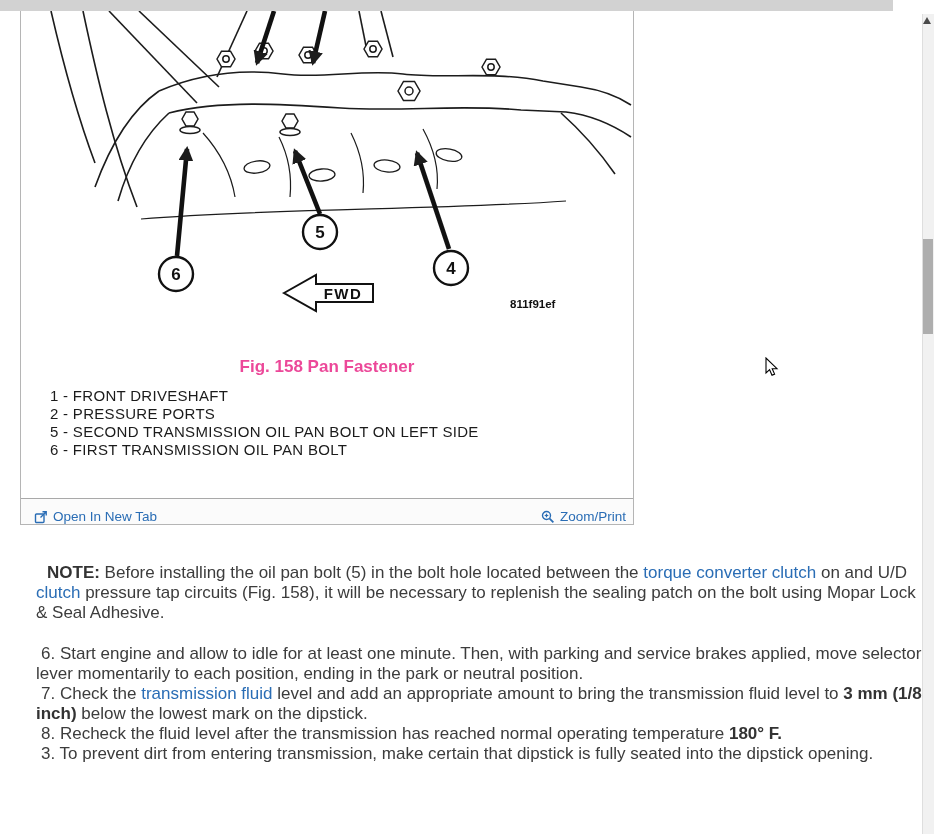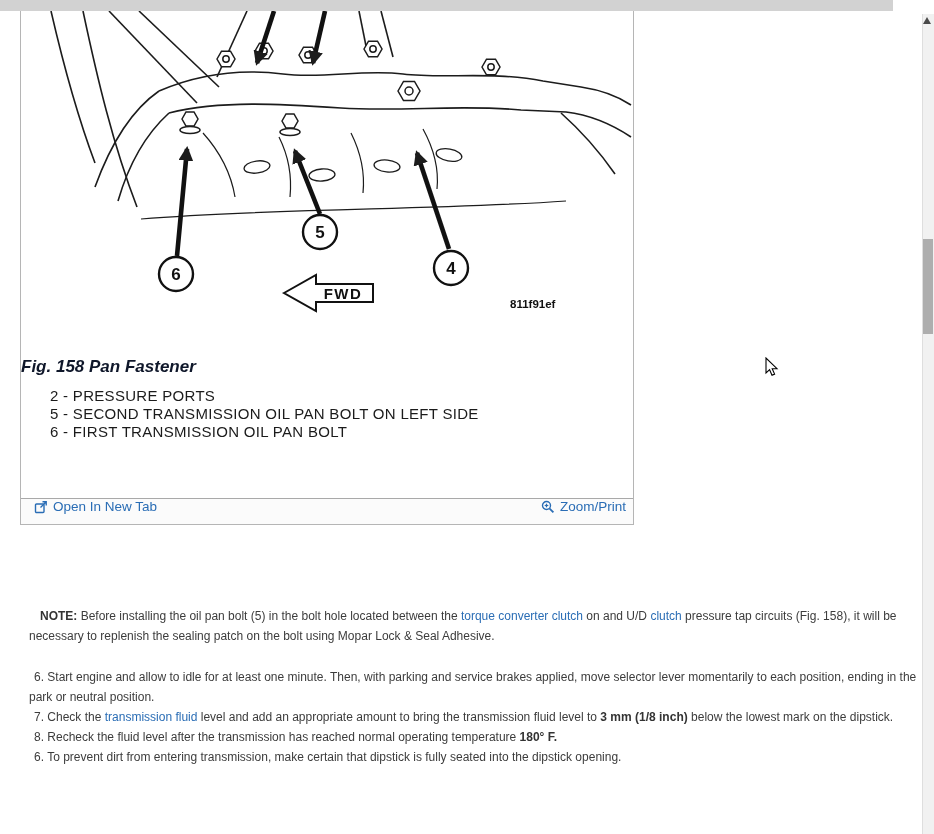--- a/index.html
+++ b/index.html
@@ -4,34 +4,34 @@
 <style>
   * { margin:0; padding:0; box-sizing:border-box; }
   html,body { width:934px; height:834px; background:#ffffff; overflow:hidden; position:relative;
               font-family:"Liberation Sans", sans-serif; }
 
   .topbar { position:absolute; top:0; left:0; width:893px; height:11px; background:#d2d2d2; }
 
   .figure-panel { position:absolute; left:20px; top:11px; width:614px; height:514px;
                   border:1px solid #b5b5b5; border-top:none; background:#fff; }
   .diagram { display:block; width:612px; height:344px; }
-  .caption { font-size:17px; font-weight:bold; font-style:italic;
-             color:#0f172a; margin:2px 0 10px 0; }
+  .caption { text-align:center; font-size:17px; font-weight:bold; 
+             color:#ec4899; margin:2px 0 10px 0; }
   .legend { padding-left:29px; }
   .legend-item { font-size:15px; line-height:18px; color:#1b1b1b; letter-spacing:0.3px; white-space:nowrap; }
 
   .panel-footer { position:absolute; left:0; right:0; bottom:0; height:26px;
                   border-top:1px solid #a9a9a9; background:#fbfbfb;
-                  display:flex; align-items:flex-start; justify-content:space-between;
+                  display:flex; align-items:flex-end; justify-content:space-between;
                   padding:0 7px 0 13px; }
   .footer-link { color:#2a6db5; font-size:13.5px; text-decoration:none;
                  display:flex; align-items:center; gap:5px; }
 
-  .content { position:absolute; top:563px; left:29px; width:892px;
-             font-size:12px; line-height:20px; color:#3c3c3c;margin-top:43px; }
+  .content { position:absolute; top:563px; left:36px; width:892px;
+             font-size:17px; line-height:20px; color:#3c3c3c; }
   .note-para { text-indent:11px; margin-bottom:21px; }
   .step { text-indent:5px; }
   .content a { color:#2a6db5; text-decoration:none; }
   .content .bold { font-weight:bold; color:#333; }
 
   .scroll-track { position:absolute; right:0; top:14px; width:12px; height:820px;
                   background:#f1f1f1; border-left:1px solid #dedede; }
   .scroll-thumb { position:absolute; right:1px; top:239px; width:10px; height:95px;
                   background:#aeaeae; }
   .scroll-arrow { position:absolute; right:3px; top:3px; width:0; height:0;
@@ -125,20 +125,21 @@
 
     <polygon points="263,282 295,264 295,273 352,273 352,291 295,291 295,300" fill="#ffffff" stroke="#111111" stroke-width="2"></polygon>
     <text x="322" y="288" font-family="Liberation Sans, sans-serif" font-weight="bold" font-size="15" letter-spacing="1.5" fill="#111" text-anchor="middle">FWD</text>
 
     <text x="489" y="297" font-family="Liberation Sans, sans-serif" font-weight="bold" font-size="11.5" fill="#111">811f91ef</text>
   </svg>
 
   <div class="caption">Fig. 158 Pan Fastener</div>
 
   <div class="legend">
+    <div class="legend-item">1 - FRONT DRIVESHAFT</div>
     <div class="legend-item">2 - PRESSURE PORTS</div>
     <div class="legend-item">5 - SECOND TRANSMISSION OIL PAN BOLT ON LEFT SIDE</div>
     <div class="legend-item">6 - FIRST TRANSMISSION OIL PAN BOLT</div>
   </div>
 
   <div class="panel-footer">
     <a class="footer-link" href="#">
       <svg width="14" height="14" viewBox="0 0 14 14">
         <rect x="1.5" y="4" width="8.5" height="8.5" rx="1" fill="none" stroke="#2a6db5" stroke-width="1.4"></rect>
         <path d="M6.5,7.5 L12,2 M8.5,1.8 L12.2,1.8 L12.2,5.5" fill="none" stroke="#2a6db5" stroke-width="1.4"></path>
@@ -155,21 +156,21 @@
       <span>Zoom/Print</span>
     </a>
   </div>
 </div>
 
 <div class="content">
   <p class="note-para"><span class="bold">NOTE:</span><span> Before installing the oil pan bolt (5) in the bolt hole located between the </span><a href="#">torque converter clutch</a><span> on and U/D </span><a href="#">clutch</a><span> pressure tap circuits (Fig. 158), it will be necessary to replenish the sealing patch on the bolt using Mopar Lock &amp; Seal Adhesive.</span></p>
   <p class="step"><span>6. Start engine and allow to idle for at least one minute. Then, with parking and service brakes applied, move selector lever momentarily to each position, ending in the park or neutral position.</span></p>
   <p class="step"><span>7. Check the </span><a href="#">transmission fluid</a><span> level and add an appropriate amount to bring the transmission fluid level to </span><span class="bold">3 mm (1/8 inch)</span><span> below the lowest mark on the dipstick.</span></p>
   <p class="step"><span>8. Recheck the fluid level after the transmission has reached normal operating temperature </span><span class="bold">180° F.</span></p>
-  <p class="step"><span>6. To prevent dirt from entering transmission, make certain that dipstick is fully seated into the dipstick opening.</span></p>
+  <p class="step"><span>3. To prevent dirt from entering transmission, make certain that dipstick is fully seated into the dipstick opening.</span></p>
 </div>
 
 <div class="scroll-track">
   <div class="scroll-arrow"></div>
 </div>
 <div class="scroll-thumb"></div>
 
 <svg class="cursor" viewBox="0 0 14 20">
   <polygon points="1,1 1,16 4.6,12.7 7,18.2 9.6,17.1 7.2,11.7 12,11.7" fill="#ffffff" stroke="#000000" stroke-width="1.1"></polygon>
 </svg>

